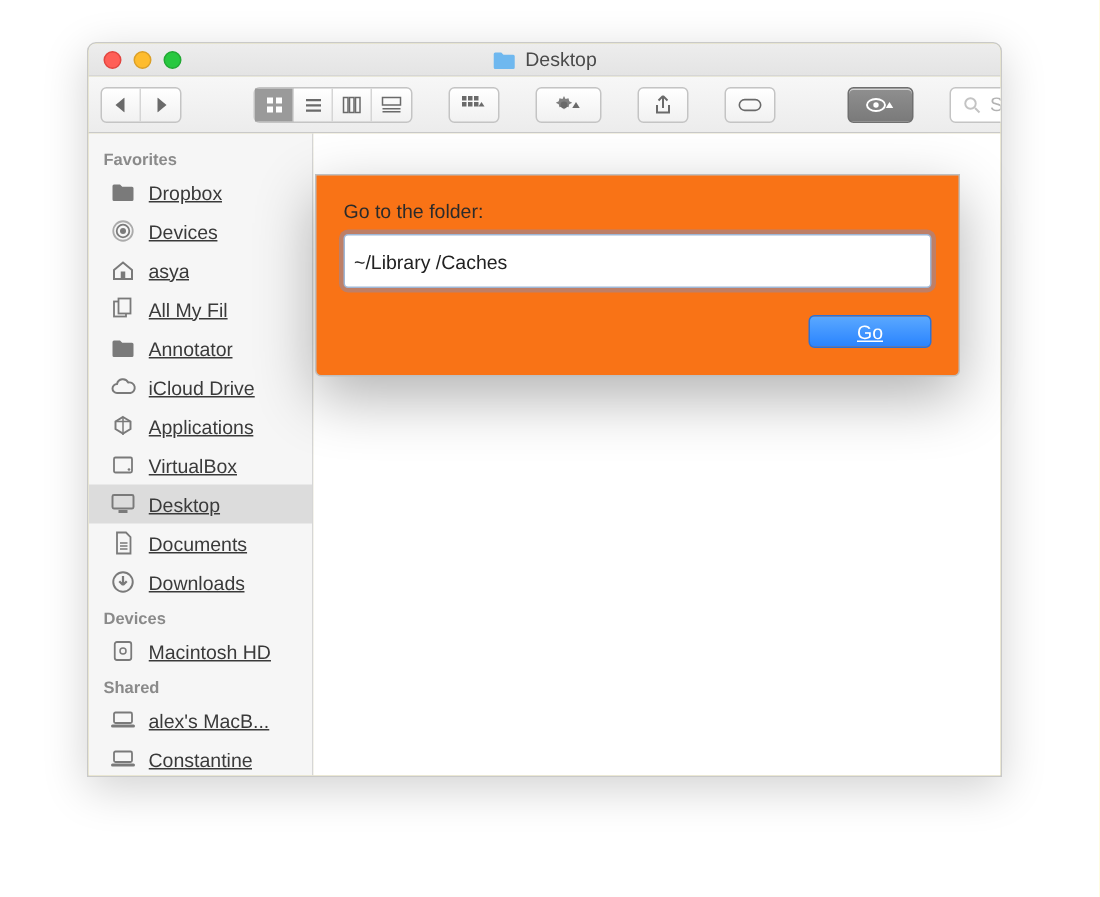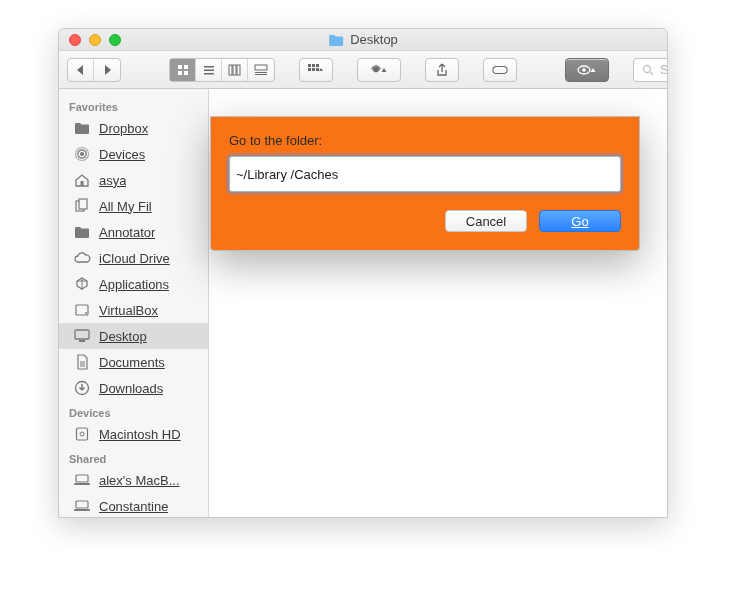--- a/index.html
+++ b/index.html
@@ -397,16 +397,15 @@
         </div>
       </div>
     <div class="content"></div>
   </div>
 </div>
 
 <div class="dialog">
   <div class="dialog-label">Go to the folder:</div>
   <input class="dialog-input" type="text" value="~/Library /Caches" style="">
   <div class="dialog-buttons">
-    <div class="mac-btn normal">Cancel</div>
     <div class="mac-btn default">Go</div>
   </div>
 </div>
 
 </body></html>

